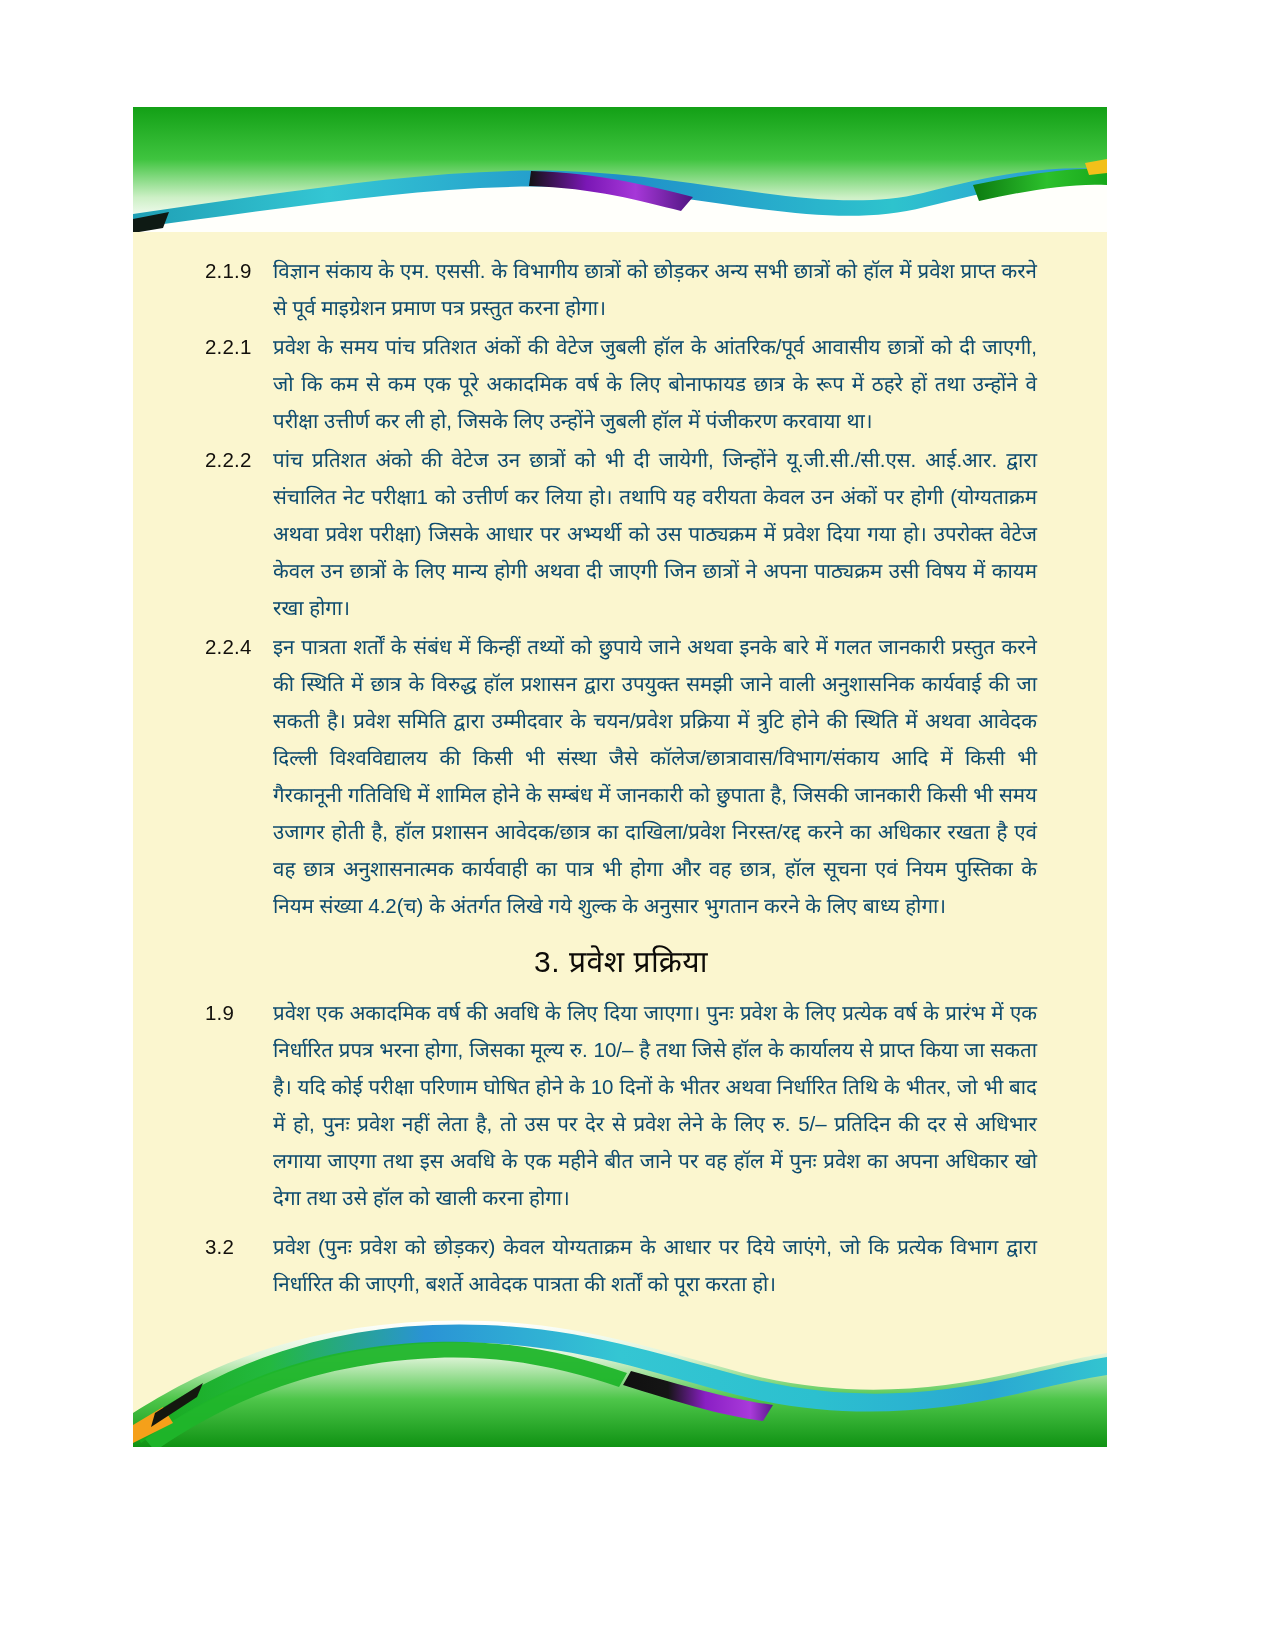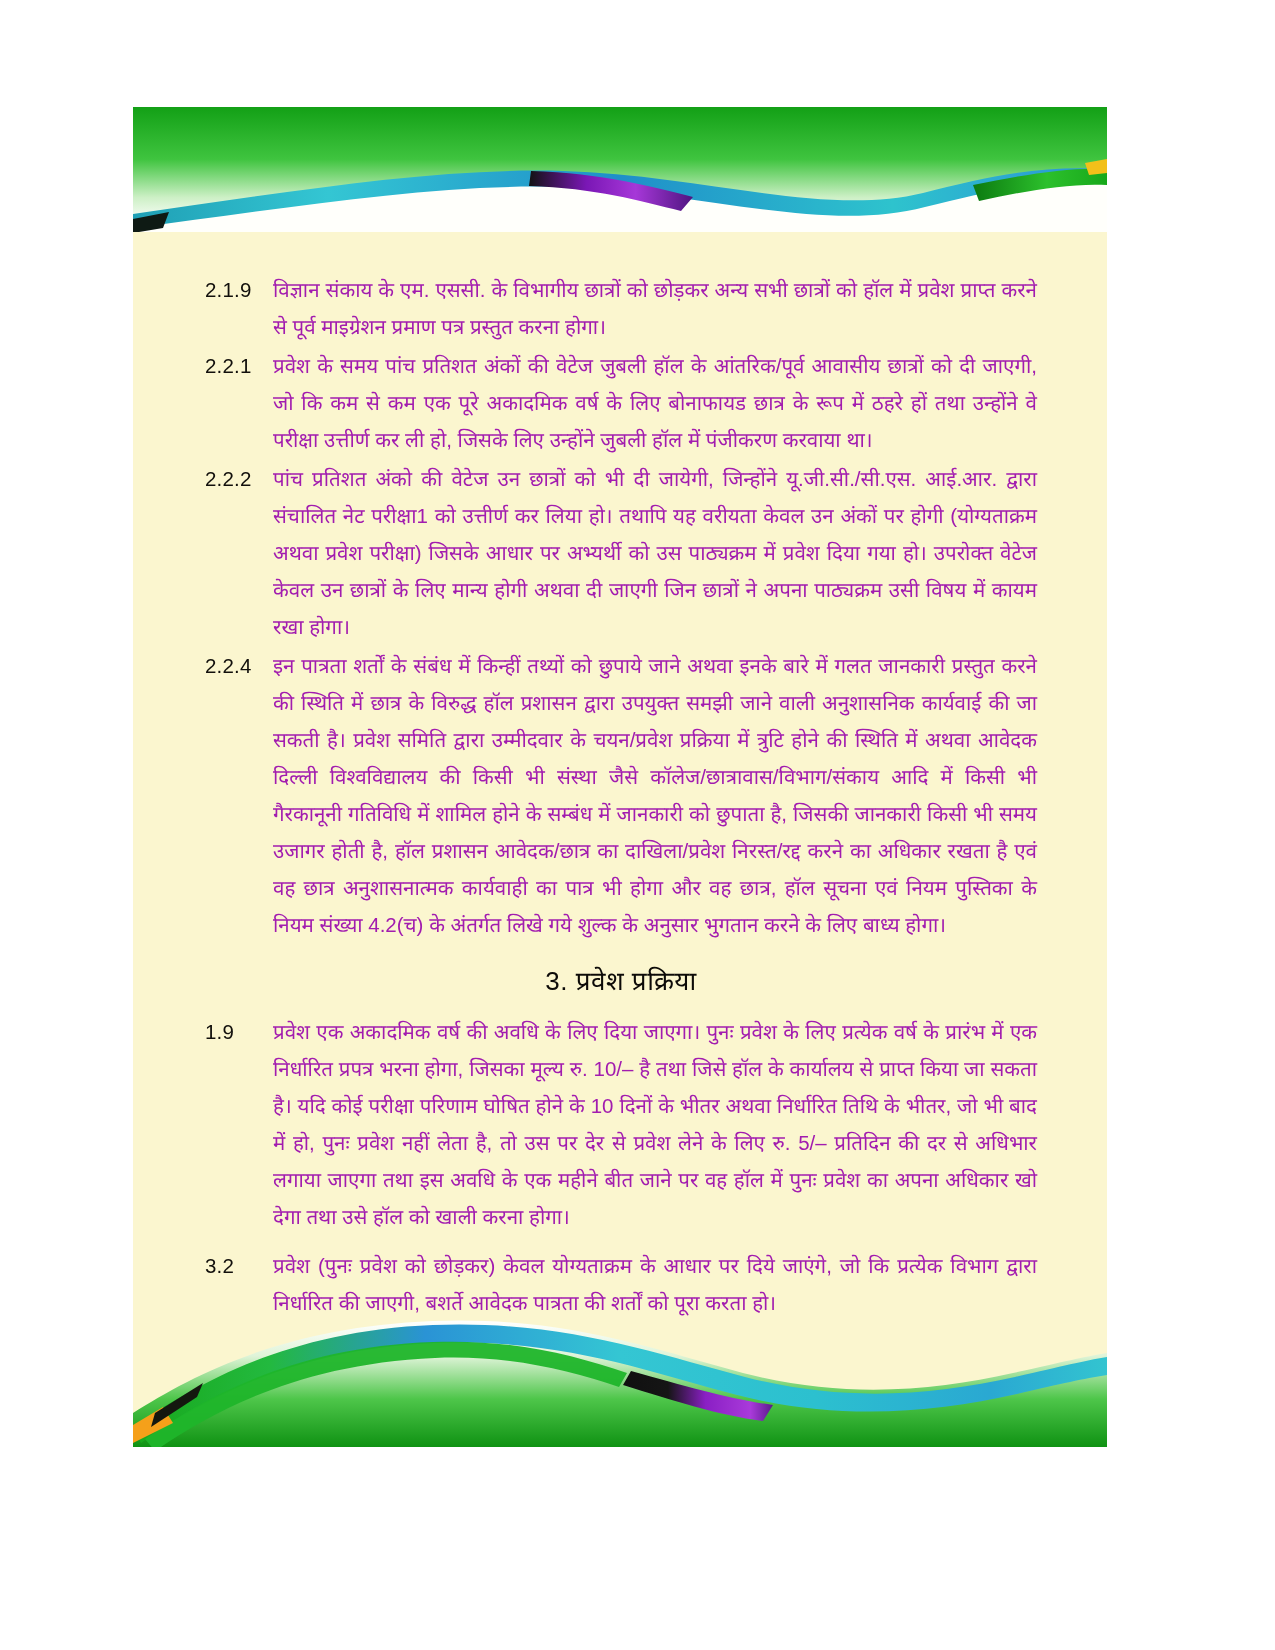--- a/index.html
+++ b/index.html
@@ -45,54 +45,53 @@
   .wave-band svg {
     display: block;
     width: 974px;
   }
 
   .clause-list {
     position: absolute;
     left: 72px;
     top: 145px;
     width: 832px;
-    margin-top: 19px;
   }
 
   .clause {
     display: flex;
     align-items: flex-start;
     margin-bottom: 2px;
   }
   .clause-num {
     flex: 0 0 auto;
     width: 68px;
     font-size: 20.5px;
     line-height: 37px;
     color: #12100c;
     letter-spacing: 0.2px;
     font-family: "Liberation Sans", "DejaVu Sans", sans-serif;
   }
   .clause-body {
     flex: 1 1 auto;
     font-size: 20.5px;
     line-height: 37px;
-    color: #a21caf;
+    color: #0c4a6e;
     text-align: justify;
     text-justify: inter-word;
     hyphens: none;
     font-family: "Liberation Sans", "DejaVu Sans", sans-serif;
   }
   .clause-body.last-flush {
     text-align-last: left;
   }
 
   .section-heading {
     text-align: center;
-    font-size: 26px;
+    font-size: 30px;
     line-height: 44px;
     margin: 16px 0 10px 0;
     color: #0d0b08;
     font-family: "Liberation Sans", "DejaVu Sans", sans-serif;
     letter-spacing: 0.5px;
   }
 
   .gap-top { margin-top: 12px; }
 </style>
 </head>

